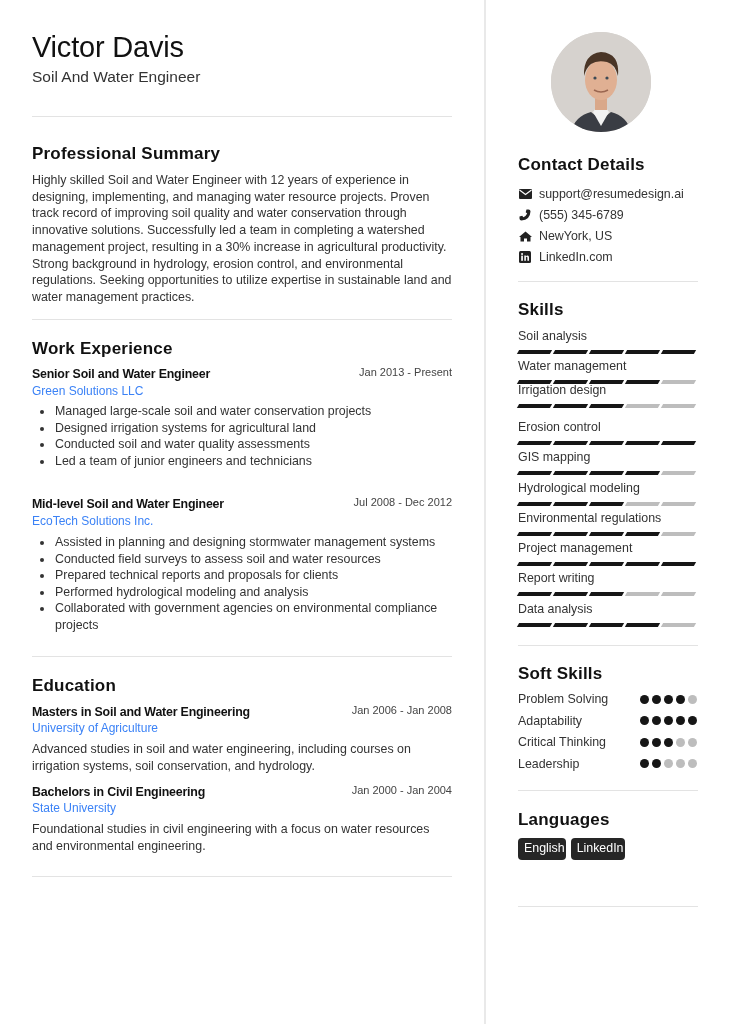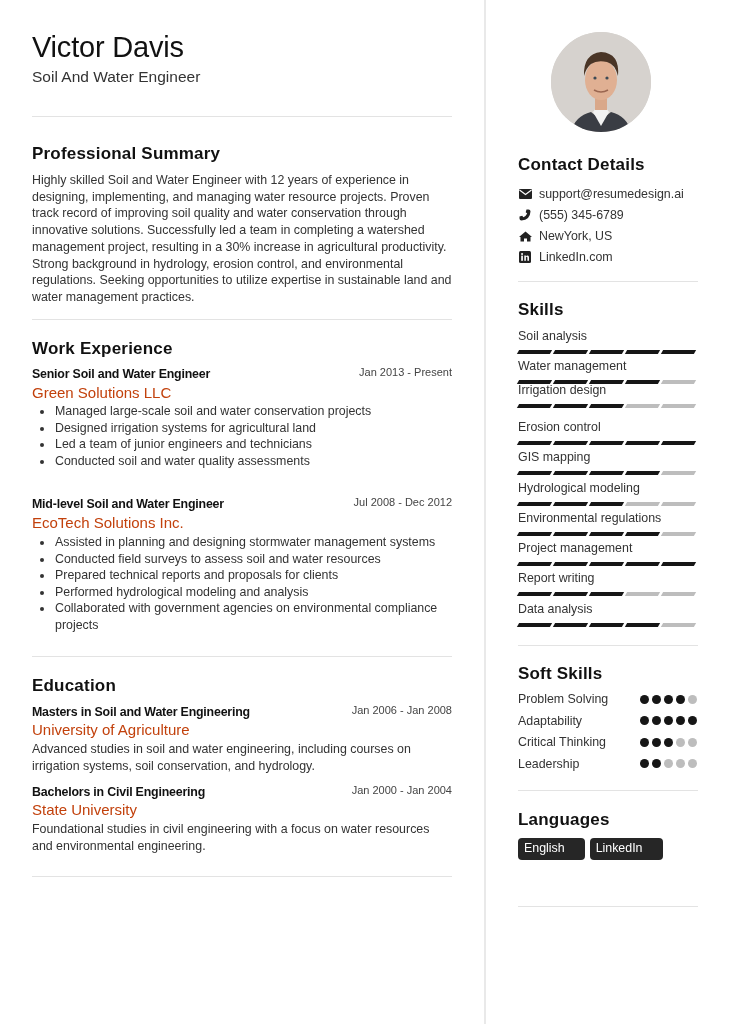--- a/index.html
+++ b/index.html
@@ -12,21 +12,21 @@
 
   .name { position: absolute; top: 31px; left: 0; font-size: 29px; font-weight: 500; color: #111; letter-spacing: -0.2px; }
   .jobtitle { position: absolute; top: 68px; left: 0; font-size: 15.5px; color: #333; }
   .hr { position: absolute; left: 0; width: 420px; height: 1px; background: #e3e3e3; }
 
   .section-title { position: absolute; left: 0; font-size: 17px; font-weight: 600; color: #111; letter-spacing: 0.2px; }
   .para { position: absolute; left: 0; width: 420px; font-size: 12.4px; line-height: 16.7px; color: #333; }
 
   .entry-title { position: absolute; left: 0; font-size: 12.4px; font-weight: 700; color: #111; letter-spacing: -0.2px; }
   .entry-date { position: absolute; right: 0; font-size: 11px; color: #444; }
-  .entry-sub { position: absolute; left: 0; font-size: 15px; color: #c2410c; }
+  .entry-sub { position: absolute; left: 0; font-size: 12px; color: #3b82f6; }
   .bullets { position: absolute; left: 0; width: 420px; list-style: none; }
   .bullets li { position: relative; padding-left: 23px; font-size: 12.4px; line-height: 16.6px; color: #333; }
   .bullets li::before { content: ""; position: absolute; left: 8px; top: 7px; width: 4px; height: 4px; border-radius: 50%; background: #333; }
 
   .photo { position: absolute; left: 33px; top: 32px; width: 100px; height: 100px; border-radius: 50%; background: #d4d1cd; overflow: hidden; }
 
   .s-title { position: absolute; left: 0; font-size: 17px; font-weight: 700; color: #111; letter-spacing: 0.2px; }
   .s-hr { position: absolute; left: 0; width: 180px; height: 1px; background: #e3e3e3; }
 
   .contact-row { position: absolute; left: 0; display: flex; align-items: flex-start; font-size: 12.4px; color: #333; }
@@ -39,21 +39,21 @@
   .seg { width: 33px; height: 4px; background: #161616; transform: skewX(-30deg); }
   .seg.off { background: #bdbdbd; }
 
   .soft-row { position: absolute; left: 0; width: 180px; display: flex; align-items: center; justify-content: space-between; }
   .soft-label { font-size: 12.4px; color: #333; }
   .dots { display: flex; gap: 3px; margin-right: 1px; }
   .dot { width: 9px; height: 9px; border-radius: 50%; background: #161616; }
   .dot.off { background: #bdbdbd; }
 
   .langs { position: absolute; left: 0; display: flex; gap: 5px; }
-  .lang { background: #262626; color: #fff; font-size: 12.4px; border-radius: 4px; padding: 3px 20px 4px 6px; line-height: 15px; }
+  .lang { background: #262626; color: #fff; font-size: 12.4px; border-radius: 4px; padding: 3px 1px 4px 6px; line-height: 15px; }
 </style>
 </head>
 <body>
 
 <div class="vdivider"></div>
 
 <div class="main">
   <h1 class="name">Victor Davis</h1>
   <div class="jobtitle">Soil And Water Engineer</div>
   <div class="hr" style="top:116px"></div>
@@ -64,22 +64,22 @@
 
   <h2 class="section-title" style="top:339px">Work Experience</h2>
 
   <div>
     <div class="entry-title" style="top:367px">Senior Soil and Water Engineer</div>
     <div class="entry-date" style="top:366px">Jan 2013 - Present</div>
     <div class="entry-sub" style="top:384px">Green Solutions LLC</div>
     <ul class="bullets" style="top:403px">
       <li>Managed large-scale soil and water conservation projects</li>
       <li>Designed irrigation systems for agricultural land</li>
+      <li>Conducted soil and water quality assessments</li>
       <li>Led a team of junior engineers and technicians</li>
-      <li>Conducted soil and water quality assessments</li>
     </ul>
   </div>
 
   <div>
     <div class="entry-title" style="top:497px">Mid-level Soil and Water Engineer</div>
     <div class="entry-date" style="top:496px">Jul 2008 - Dec 2012</div>
     <div class="entry-sub" style="top:514px">EcoTech Solutions Inc.</div>
     <ul class="bullets" style="top:534px">
       <li>Assisted in planning and designing stormwater management systems</li>
       <li>Conducted field surveys to assess soil and water resources</li>

